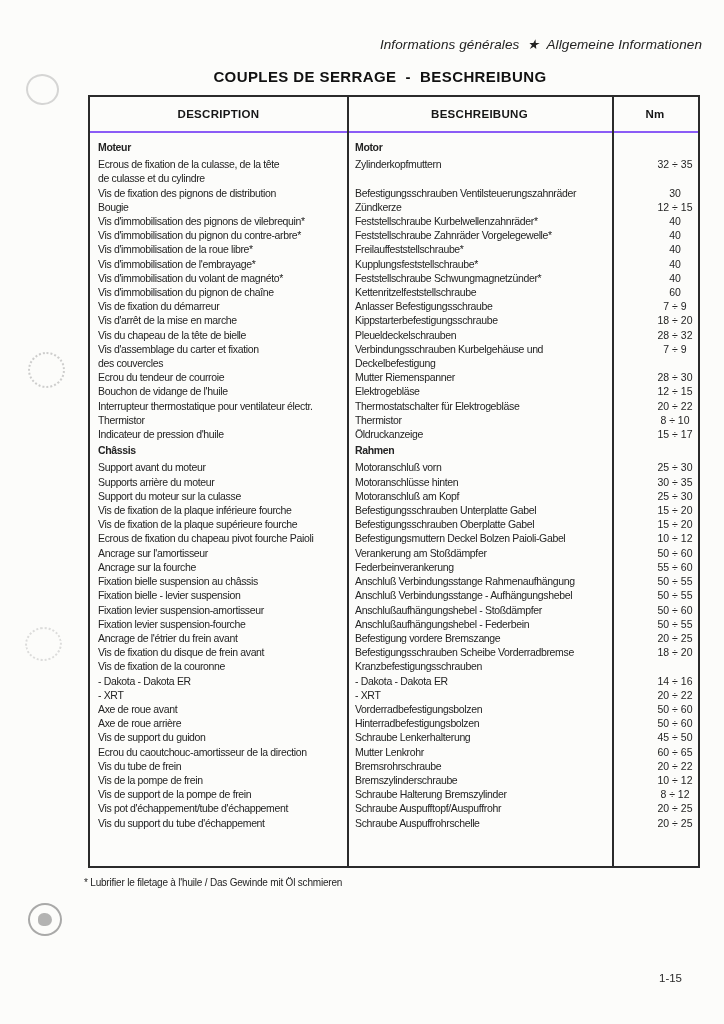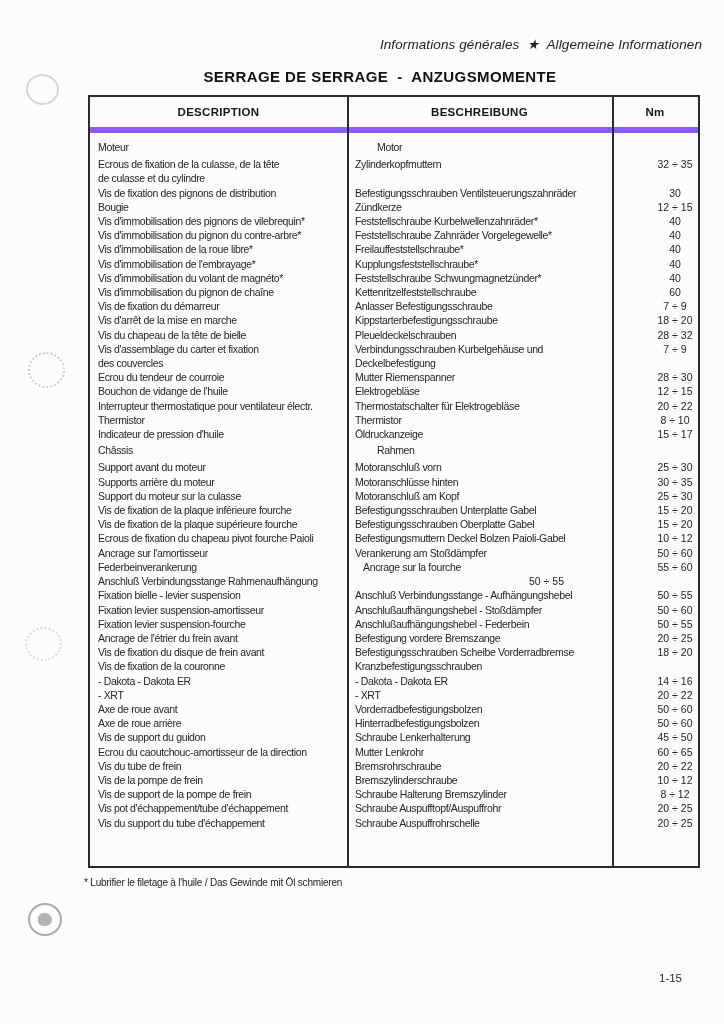--- a/index.html
+++ b/index.html
@@ -18,38 +18,38 @@
   }
   .page-title {
     position:absolute; top:68px; left:74px; width:612px;
     text-align:center; font-weight:bold; font-size:15px;
     letter-spacing:0.4px; white-space:pre; color:#111;
   }
   .torque-table {
     position:absolute; top:95px; left:88px; width:612px; height:773px;
     border:2px solid #2b2b2b; background:transparent;
   }
-  .thead { display:flex; height:36px; border-bottom:6px solid #8b5cf6; }
+  .thead { display:flex; height:36px; border-bottom:2px solid #8b5cf6; }
   .th {
     display:flex; align-items:center; justify-content:center;
     font-weight:bold; font-size:11.5px; letter-spacing:0.3px; color:#161616;
   }
   .th-fr { width:257px; }
   .th-de { width:265px; }
   .th-nm { flex:1; }
   .vline {
     position:absolute; top:0; bottom:0; width:1.5px;
     background:#2b2b2b;
   }
   .vline-1 { left:257px; }
   .vline-2 { left:522px; }
   .tbody { padding-top:7px; }
   .section + .section { margin-top:2px; }
   .trow { display:flex; }
-  .trow.bold { font-weight:normal; margin-bottom:3px;gap:22px; }
+  .trow.bold { font-weight:bold; margin-bottom:3px; }
   .cell {
     font-size:10.5px; letter-spacing:-0.35px; line-height:14.2px;
     color:#242424; overflow:hidden;
   }
   .cell div { white-space:nowrap; }
   .cell-fr { width:257px; padding-left:8px; padding-right:2px; }
   .cell-de { width:265px; padding-left:8px; padding-right:2px; }
   .cell-nm { flex:1; text-align:center; letter-spacing:0; min-height:14.2px;padding-left:40px; }
   .footnote {
     position:absolute; top:877px; left:84px;
@@ -71,21 +71,21 @@
 </style>
 </head>
 <body>
 
 <div class="hole hole-1"></div>
 <div class="hole hole-2"></div>
 <div class="hole hole-3"></div>
 <div class="hole hole-4"></div>
 
 <div class="page-header">Informations générales  ★  Allgemeine Informationen</div>
-<div class="page-title">SERRAGE DE SERRAGE  -  ANZUGSMOMENTE</div>
+<div class="page-title">COUPLES DE SERRAGE  -  BESCHREIBUNG</div>
 
 <div class="torque-table">
   <div class="thead">
     <div class="th th-fr">DESCRIPTION</div>
     <div class="th th-de">BESCHREIBUNG</div>
     <div class="th th-nm">Nm</div>
   </div>
   <div class="vline vline-1"></div>
   <div class="vline vline-2"></div>
   <div class="tbody">
@@ -386,31 +386,34 @@
             <div>Ancrage sur l'amortisseur</div>
           </div>
           <div class="cell cell-de">
             <div>Verankerung am Stoßdämpfer</div>
           </div>
           <div class="cell cell-nm">
             <div>50 ÷ 60</div>
           </div>
         </div>
         <div class="trow">
+          <div class="cell cell-fr">
+            <div>Ancrage sur la fourche</div>
+          </div>
           <div class="cell cell-de">
             <div>Federbeinverankerung</div>
           </div>
-          <div class="cell cell-fr">
-            <div>Ancrage sur la fourche</div>
-          </div>
           <div class="cell cell-nm">
             <div>55 ÷ 60</div>
           </div>
         </div>
         <div class="trow">
+          <div class="cell cell-fr">
+            <div>Fixation bielle suspension au châssis</div>
+          </div>
           <div class="cell cell-de">
             <div>Anschluß Verbindungsstange Rahmenaufhängung</div>
           </div>
           <div class="cell cell-nm">
             <div>50 ÷ 55</div>
           </div>
         </div>
         <div class="trow">
           <div class="cell cell-fr">
             <div>Fixation bielle - levier suspension</div>

